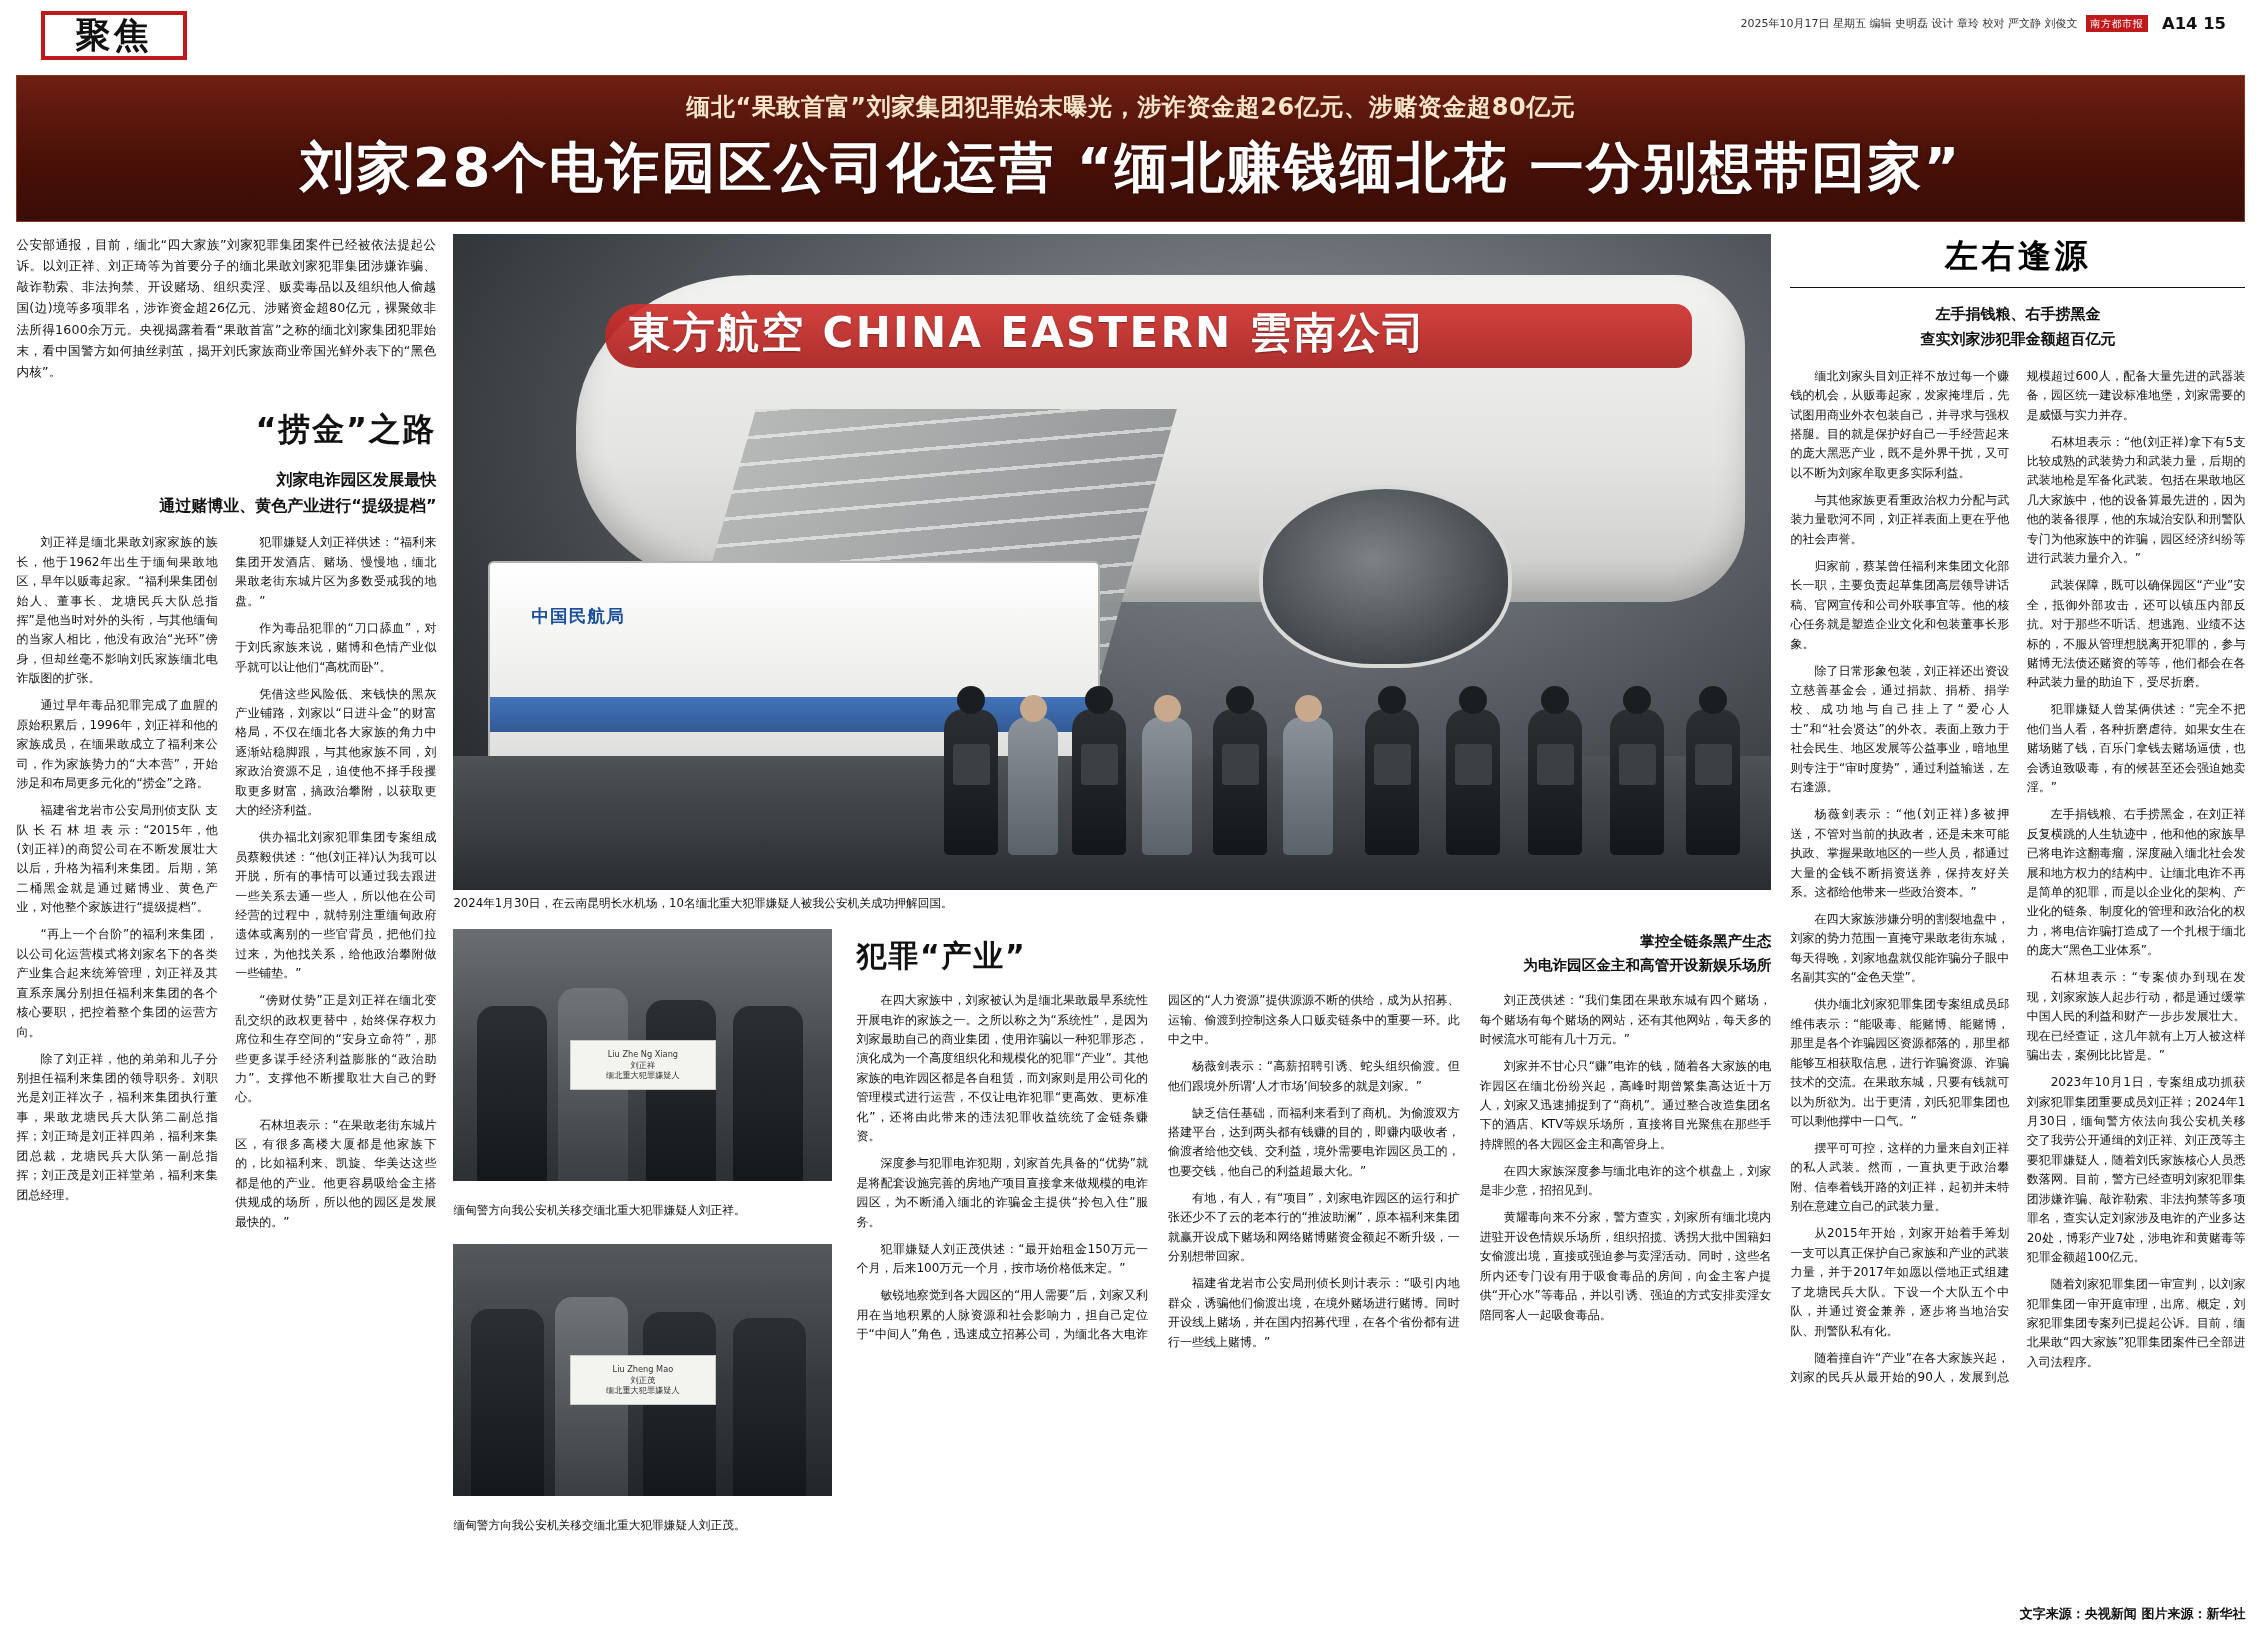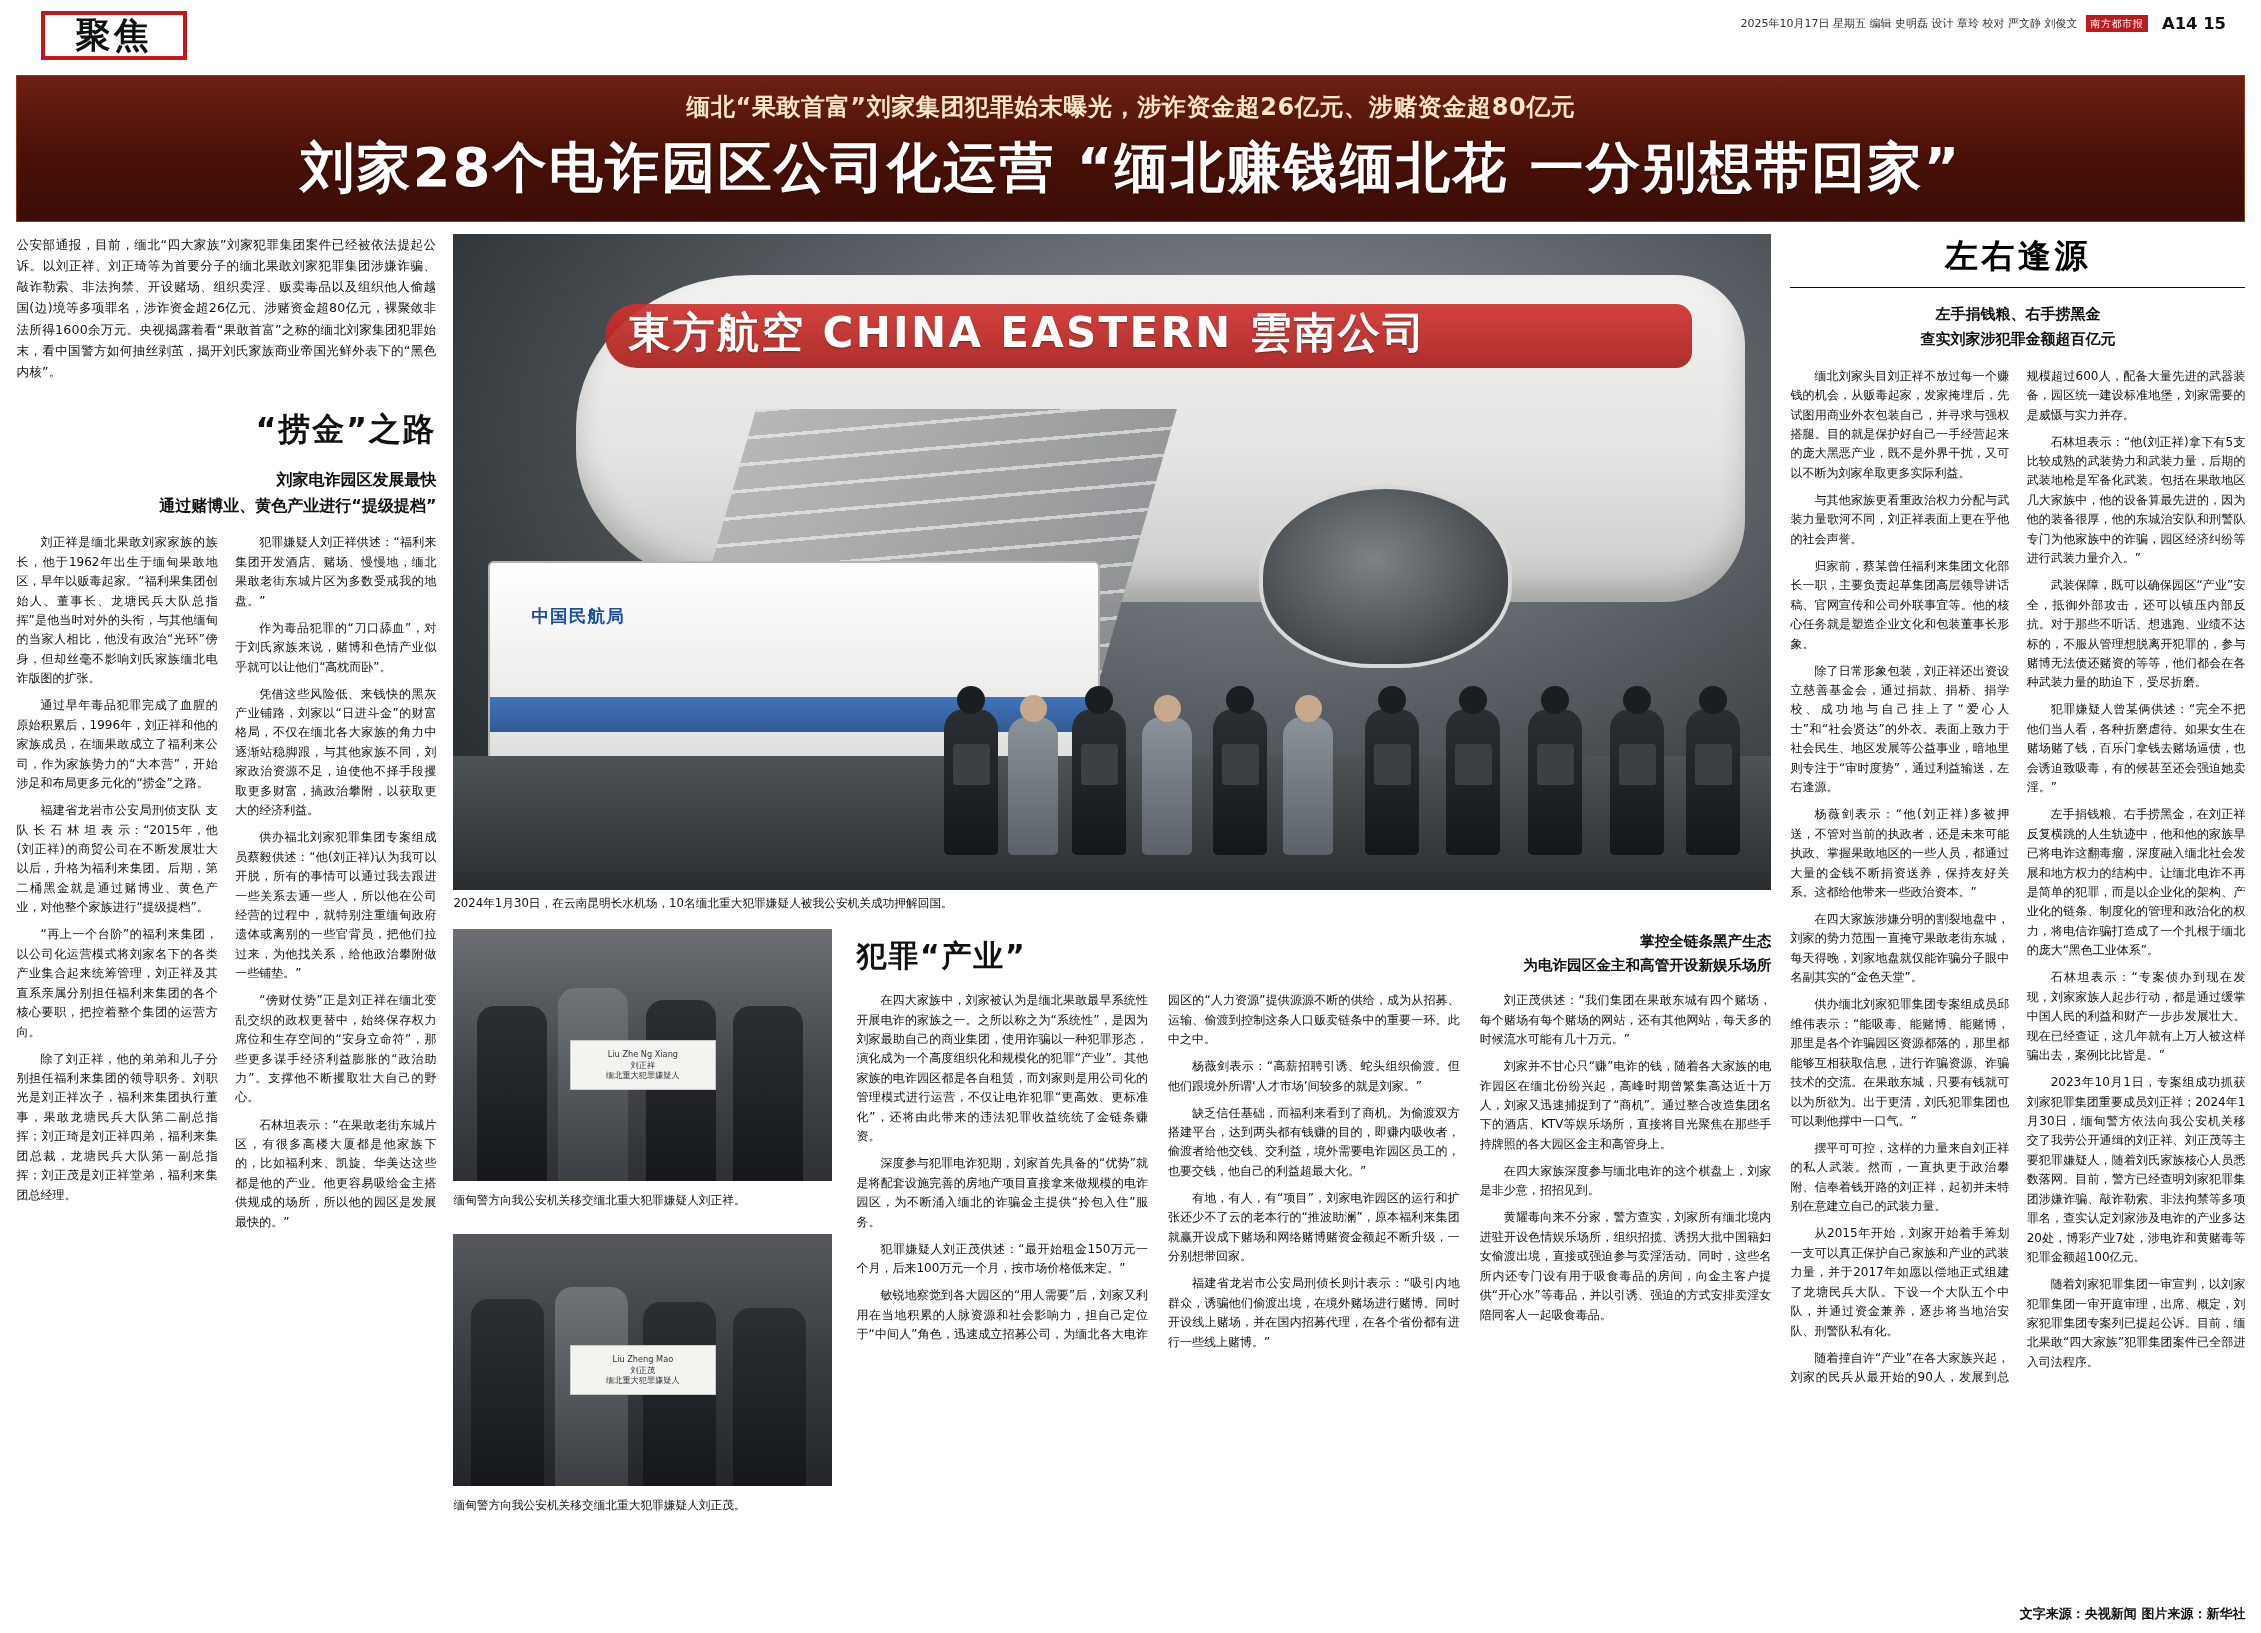--- a/index.html
+++ b/index.html
@@ -202,21 +202,21 @@
     left: 0;
     top: 0;
     width: 379px;
   }
   .photo-small {
     width: 379px;
     height: 252px;
     background: #0c4a6e;
     overflow: hidden;
     position: relative;
-    margin-bottom: 11px;
+    margin-bottom: 21px;
   }
   .photo-small.second { margin-top: 24.5px; }
   .text-col-center {
     position: absolute;
     left: 403px;
     top: 0;
     width: 915px;
   }
   .mid-head {
     font-family: "DejaVu Sans", sans-serif;

